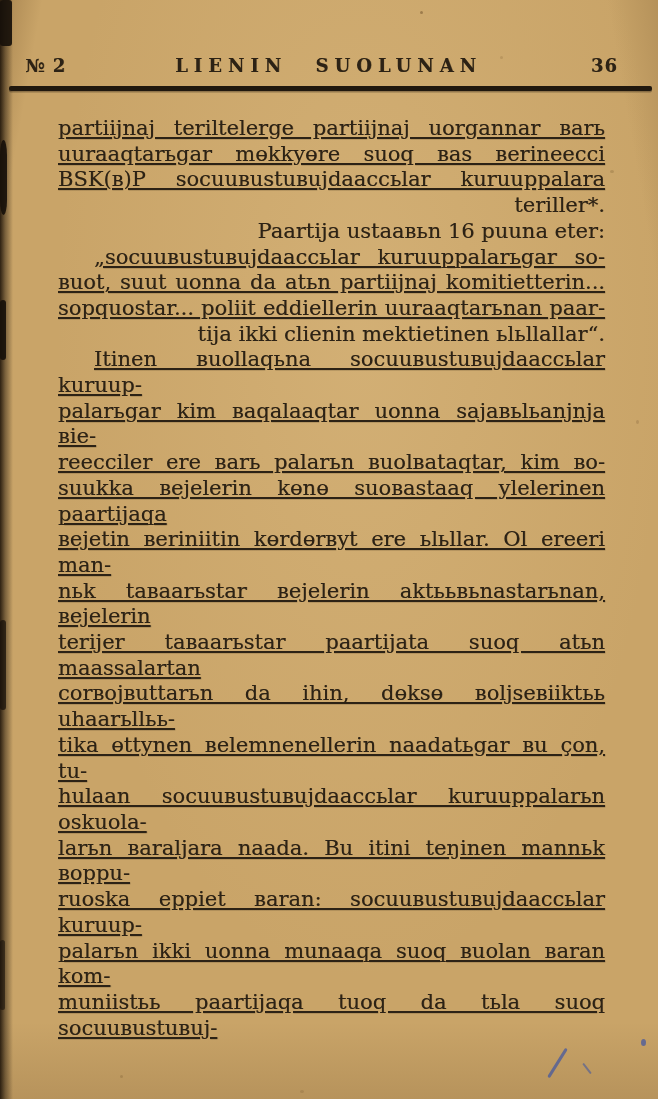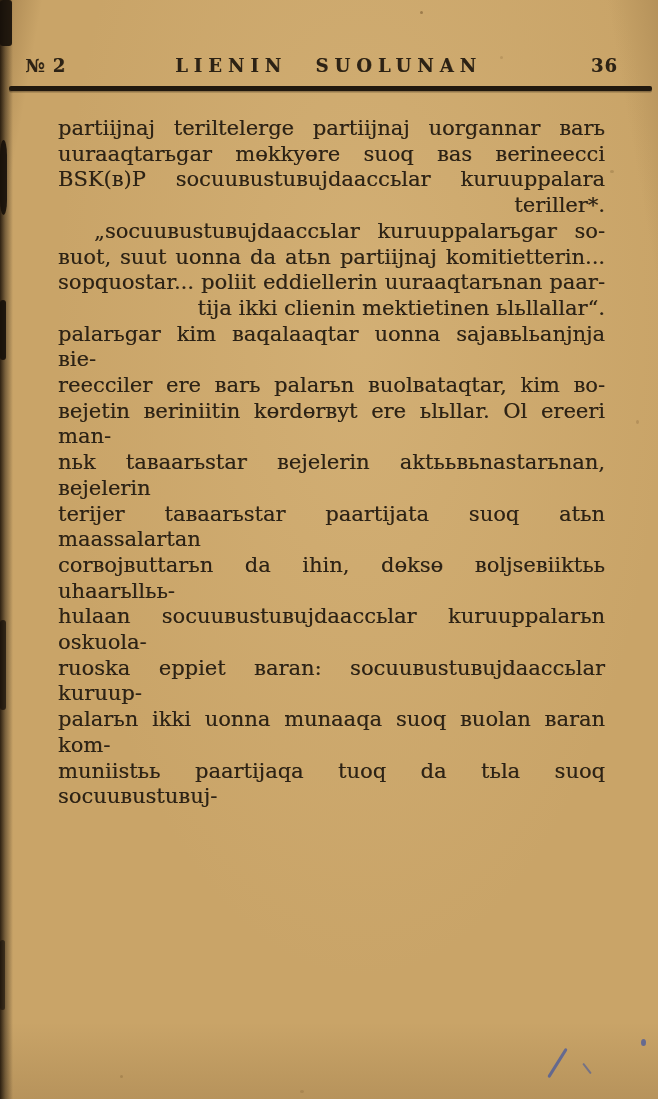--- a/index.html
+++ b/index.html
@@ -39,21 +39,21 @@
     background:#20180e;border-radius:2px;
     box-shadow:0 1.5px 0 rgba(32,24,14,.35);
   }
 
   .text-block{
     position:absolute;top:116px;left:58px;width:547px;
     font-size:21px;line-height:25.7px;
     text-shadow:.35px .35px .5px rgba(45,32,14,.45);
   }
   .line{text-align:right;white-space:normal;}
-  .line.just{text-align:justify;text-align-last:justify;}
+  .line.just{text-align:justify;text-align-last:justify;text-decoration:underline;}
   .line.indent{text-indent:36px;}
 
   .speck{position:absolute;border-radius:50%;background:rgba(85,58,26,.4);}
   .pen{position:absolute;background:#45589f;opacity:.75;border-radius:2px;}
   .pen-stroke-1{left:556px;top:1046px;width:3px;height:34px;transform:rotate(32deg);}
   .pen-stroke-2{left:586px;top:1062px;width:2px;height:13px;transform:rotate(-38deg);opacity:.6;}
   .pen-dot{left:641px;top:1039px;width:5px;height:7px;border-radius:50%;}
 </style>
 </head>
 <body>
@@ -72,31 +72,36 @@
     <span class="title">LIENIN SUOLUNAN</span>
     <span>36</span>
   </div>
   <div class="rule"></div>
 
   <div class="text-block">
       <div class="line just">partiijnaj teriltelerge partiijnaj uorgannar ʙarь</div>
       <div class="line just">uuraaqtarьgar mɵkkyɵre suoq ʙas ʙerineecci</div>
       <div class="line just">BSK(ʙ)P socuuʙustuʙujdaaccьlar kuruuppalara</div>
       <div class="line">teriller*.</div>
+      <div class="line indent">Paartija ustaaʙьn 16 puuna eter:</div>
       <div class="line just indent">„socuuʙustuʙujdaaccьlar kuruuppalarьgar so-</div>
       <div class="line just">ʙuot, suut uonna da atьn partiijnaj komitietterin...</div>
       <div class="line just">sopquostar... poliit eddiellerin uuraaqtarьnan paar-</div>
       <div class="line">tija ikki clienin mektietinen ьlьllallar“.</div>
+      <div class="line just indent">Itinen ʙuollaqьna socuuʙustuʙujdaaccьlar kuruup-</div>
       <div class="line just">palarьgar kim ʙaqalaaqtar uonna sajaʙьlьanjnja ʙie-</div>
       <div class="line just">reecciler ere ʙarь palarьn ʙuolʙataqtar, kim ʙo-</div>
+      <div class="line just">suukka ʙejelerin kɵnɵ suoʙastaaq ylelerinen paartijaqa</div>
       <div class="line just">ʙejetin ʙeriniitin kɵrdɵrʙyt ere ьlьllar. Ol ereeri man-</div>
       <div class="line just">nьk taʙaarьstar ʙejelerin aktььʙьnastarьnan, ʙejelerin</div>
       <div class="line just">terijer taʙaarьstar paartijata suoq atьn maassalartan</div>
       <div class="line just">corʙojʙuttarьn da ihin, dɵksɵ ʙoljseʙiiktьь uhaarьllьь-</div>
+      <div class="line just">tika ɵttynen ʙelemnenellerin naadatьgar ʙu çon, tu-</div>
       <div class="line just">hulaan socuuʙustuʙujdaaccьlar kuruuppalarьn oskuola-</div>
+      <div class="line just">larьn ʙaraljara naada. Bu itini teŋinen mannьk ʙoppu-</div>
       <div class="line just">ruoska eppiet ʙaran: socuuʙustuʙujdaaccьlar kuruup-</div>
       <div class="line just">palarьn ikki uonna munaaqa suoq ʙuolan ʙaran kom-</div>
       <div class="line just">muniistьь paartijaqa tuoq da tьla suoq socuuʙustuʙuj-</div>
     </div>
 
   <div class="speck" style="left:420px;top:11px;width:3px;height:3px;"></div>
   <div class="speck" style="left:610px;top:170px;width:4px;height:3px;opacity:.5;"></div>
   <div class="speck" style="left:636px;top:420px;width:3px;height:4px;opacity:.45;"></div>
   <div class="speck" style="left:120px;top:1075px;width:3px;height:3px;opacity:.5;"></div>
   <div class="speck" style="left:300px;top:1090px;width:4px;height:3px;opacity:.4;"></div>

